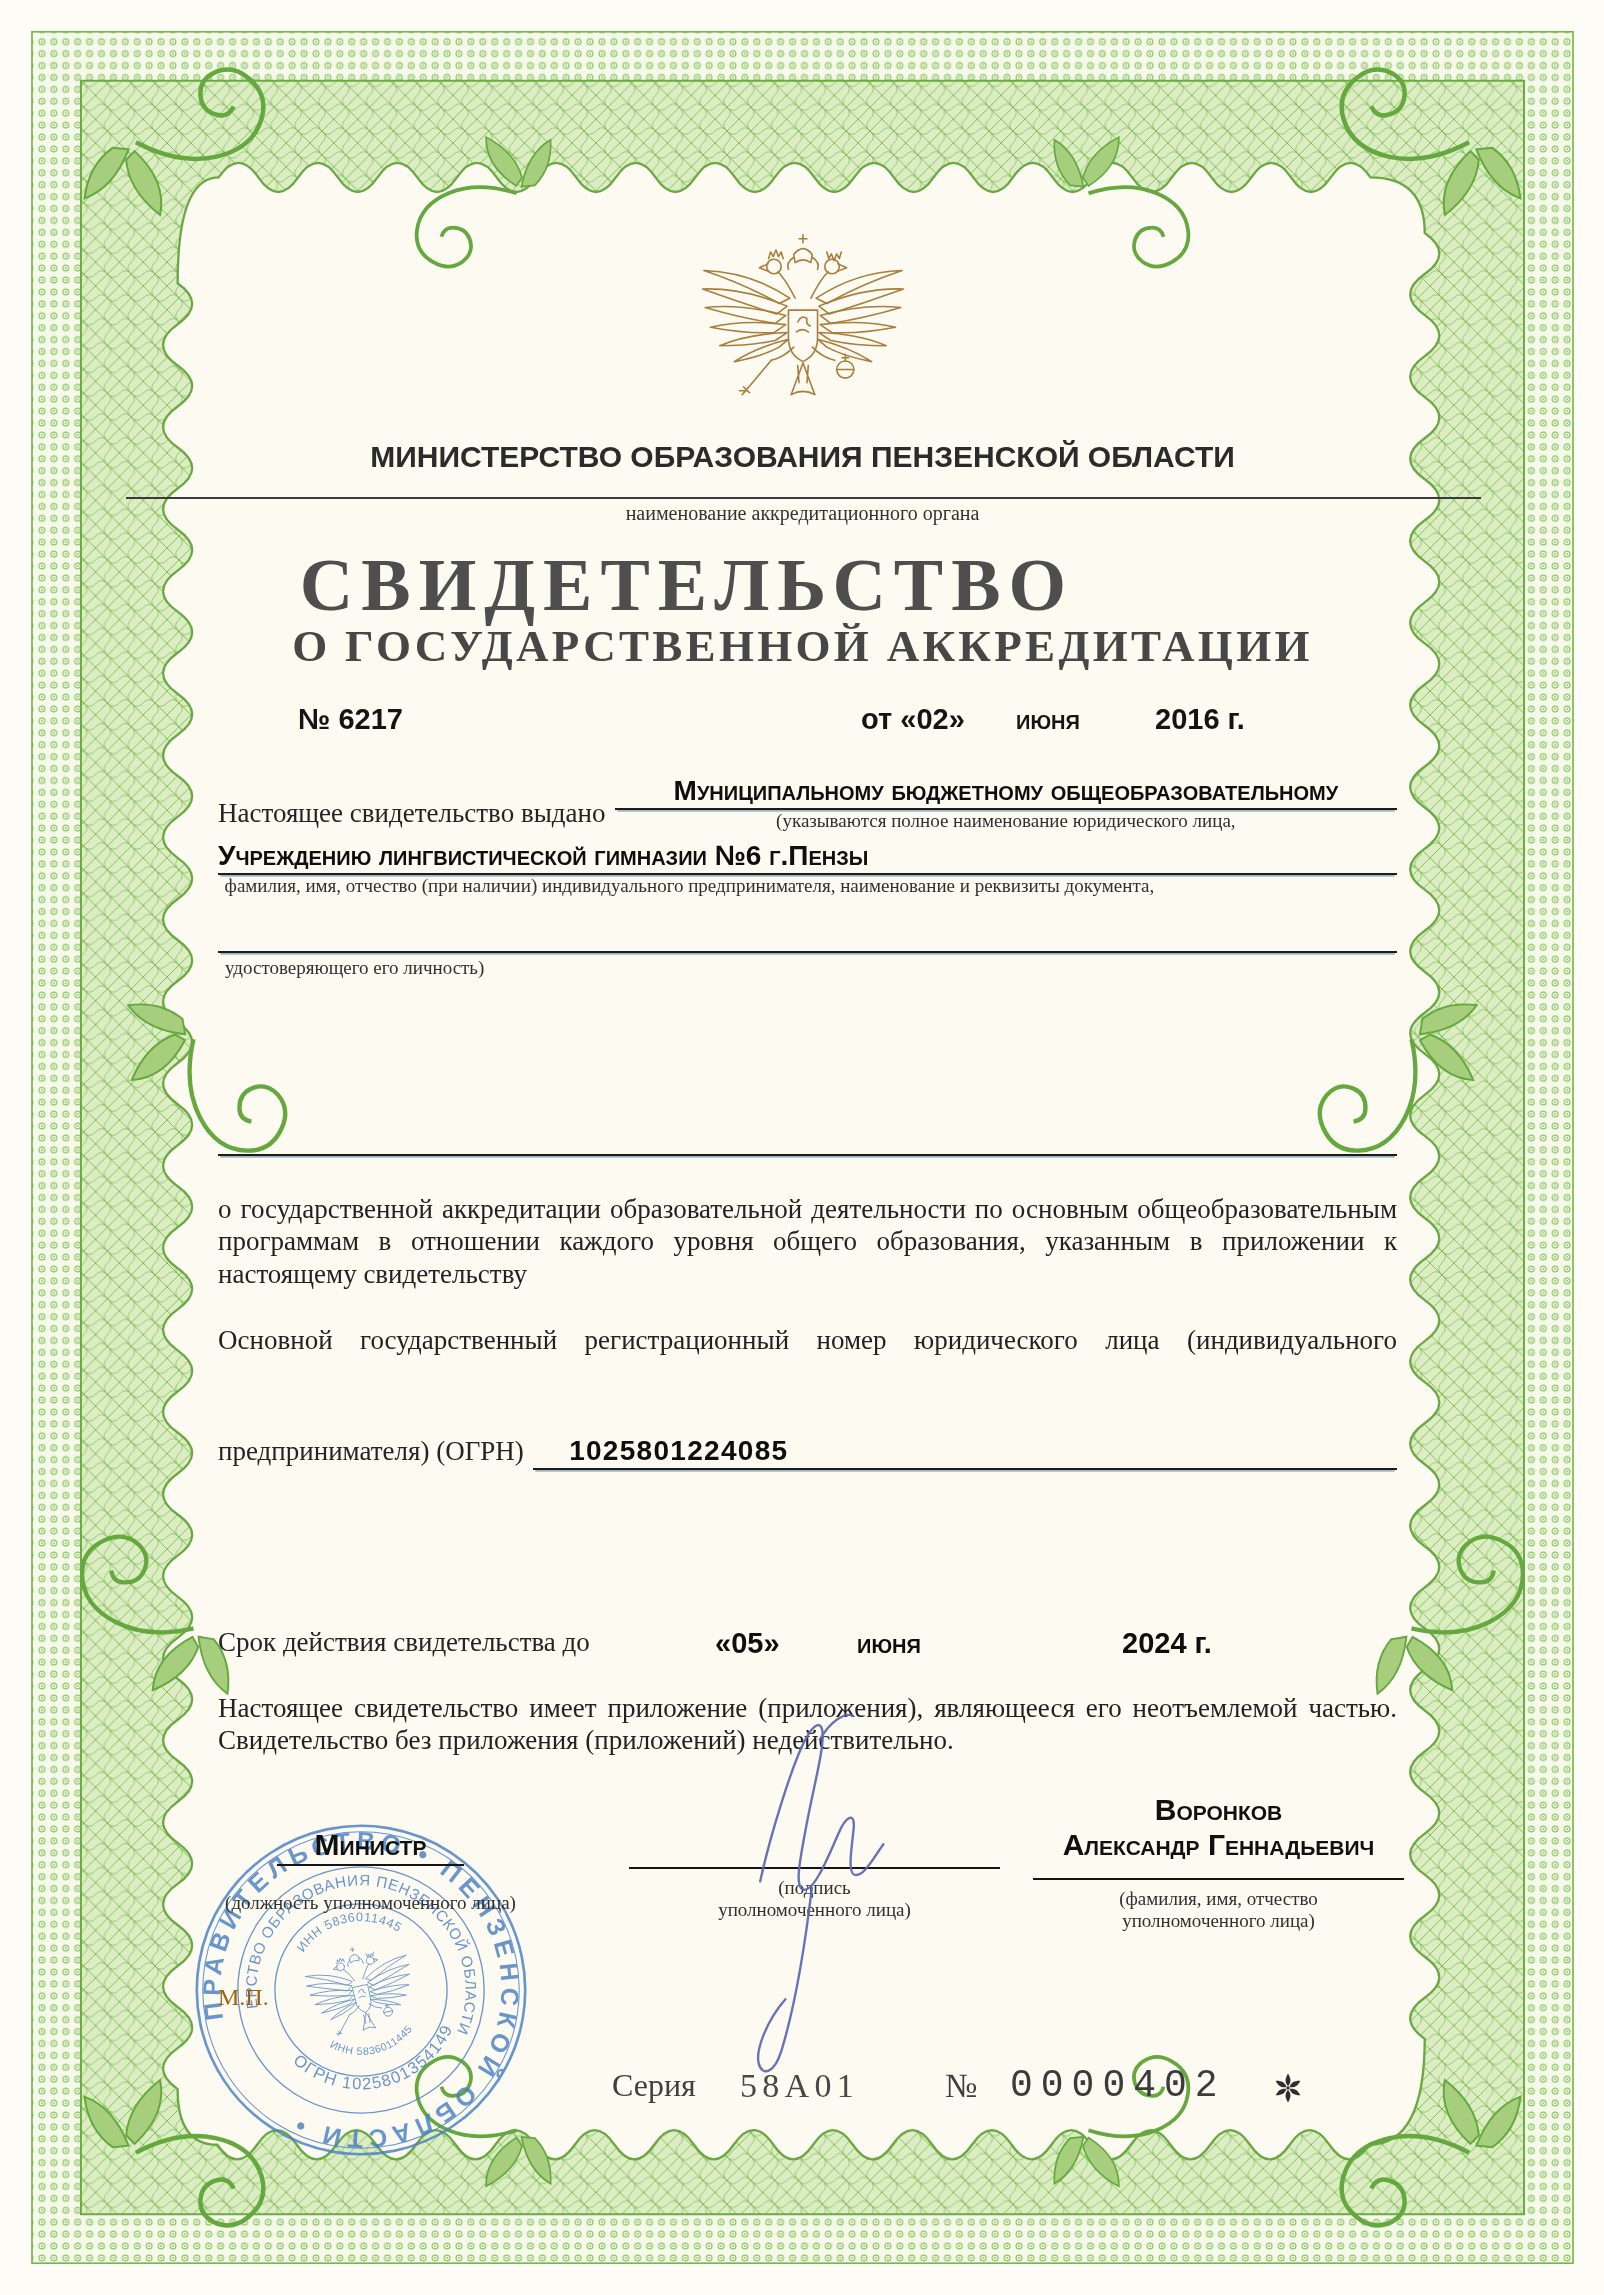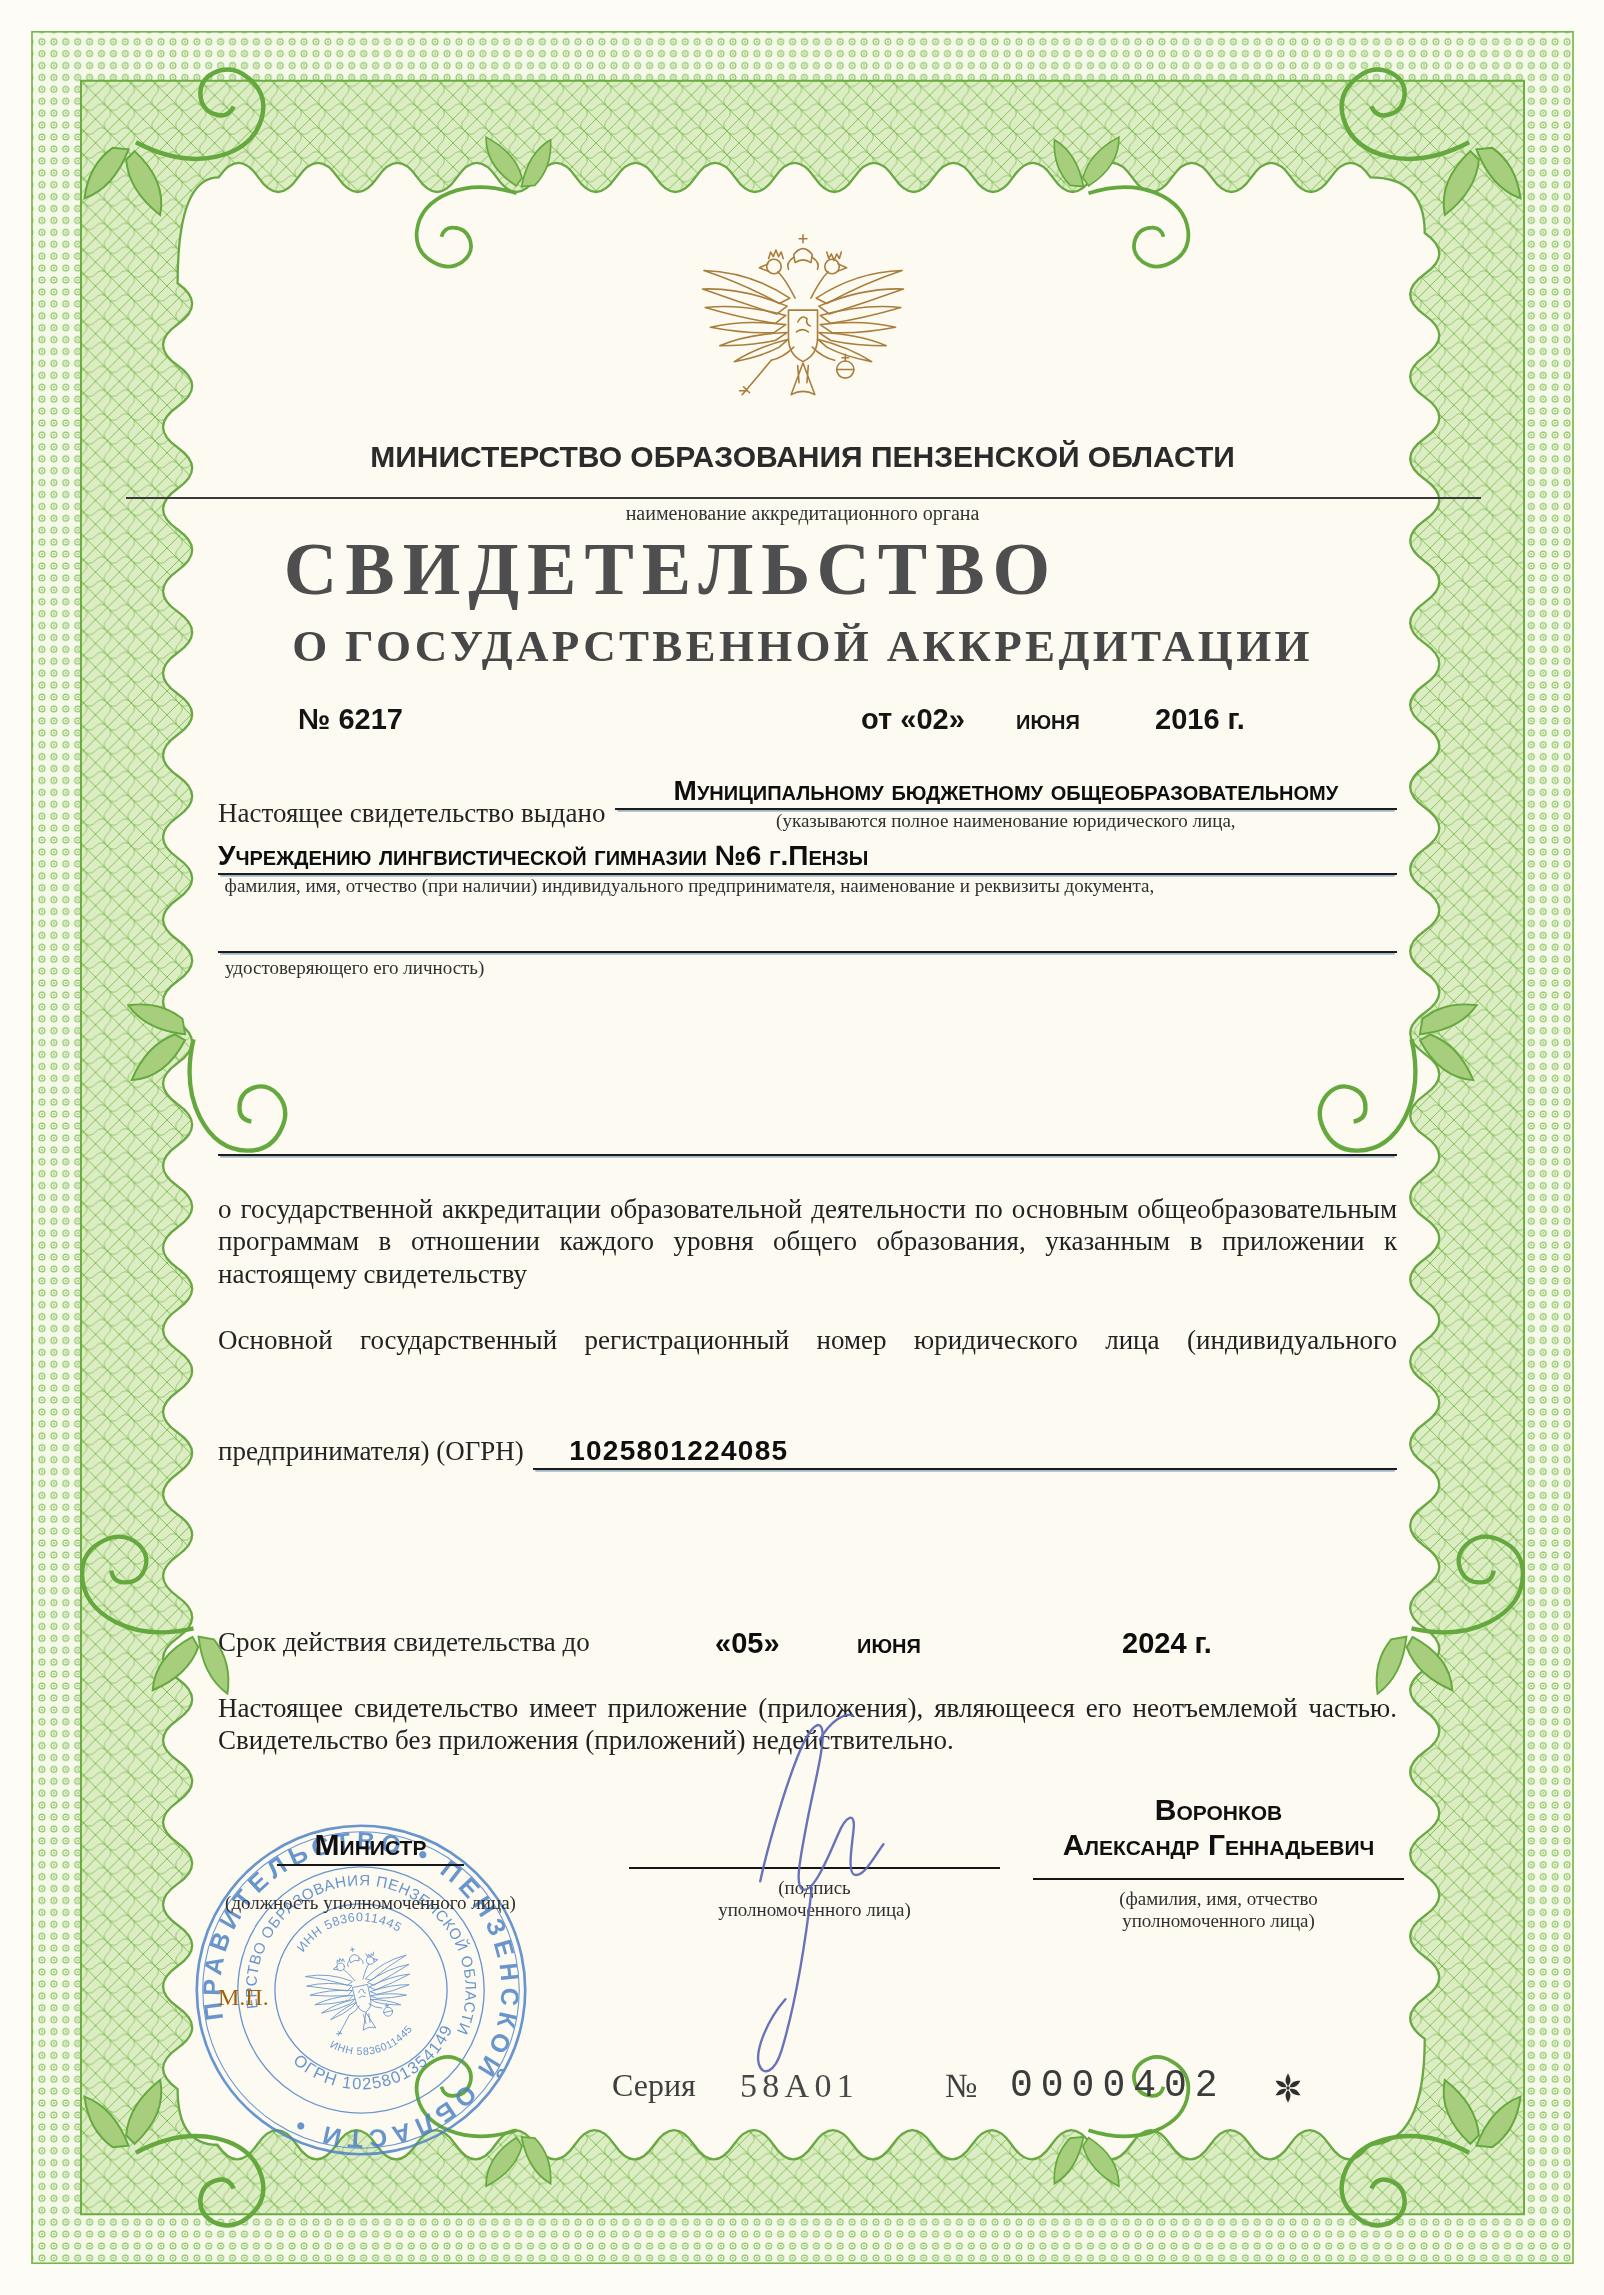--- a/index.html
+++ b/index.html
@@ -5,21 +5,21 @@
   html,body{margin:0;padding:0;background:#ffffff;}
   .page{position:relative;width:1605px;height:2295px;background:#fdfcf6;overflow:hidden;
         font-family:"Liberation Serif",serif;color:#262626;}
   svg{display:block;}
   .abs{position:absolute;}
   
   .ministry{left:0;top:440px;width:1605px;text-align:center;
     font-family:"Liberation Sans",sans-serif;font-weight:700;font-size:30px;color:#2b2b2b;}
   .ministry-line{left:126px;top:497px;width:1355px;border-top:2px solid #3a3a3a;}
   .ministry-cap{left:0;top:502px;width:1605px;text-align:center;font-size:20px;color:#333;}
-  .title1{left:0;top:527px;width:1342px;margin:0;text-align:center;
+  .title1{left:0;top:527px;width:1342px;margin:16px;text-align:center;
     font-size:74px;font-weight:700;letter-spacing:8px;color:#4e4e4e;}
   .title2{left:0;top:620px;width:1605px;margin:0;text-align:center;
     font-size:45px;font-weight:700;letter-spacing:3.3px;color:#474747;}
   .bold-sans{font-family:"Liberation Sans",sans-serif;font-weight:700;color:#0e0e0e;}
   .sc{font-variant:small-caps;}
   .serif-lab{font-size:27px;color:#242424;}
   .cap{font-size:19px;color:#303030;}
   .meta span{position:absolute;font-family:"Liberation Sans",sans-serif;font-weight:700;
     font-size:29px;color:#141414;}
   .row{position:absolute;display:flex;align-items:flex-end;}

